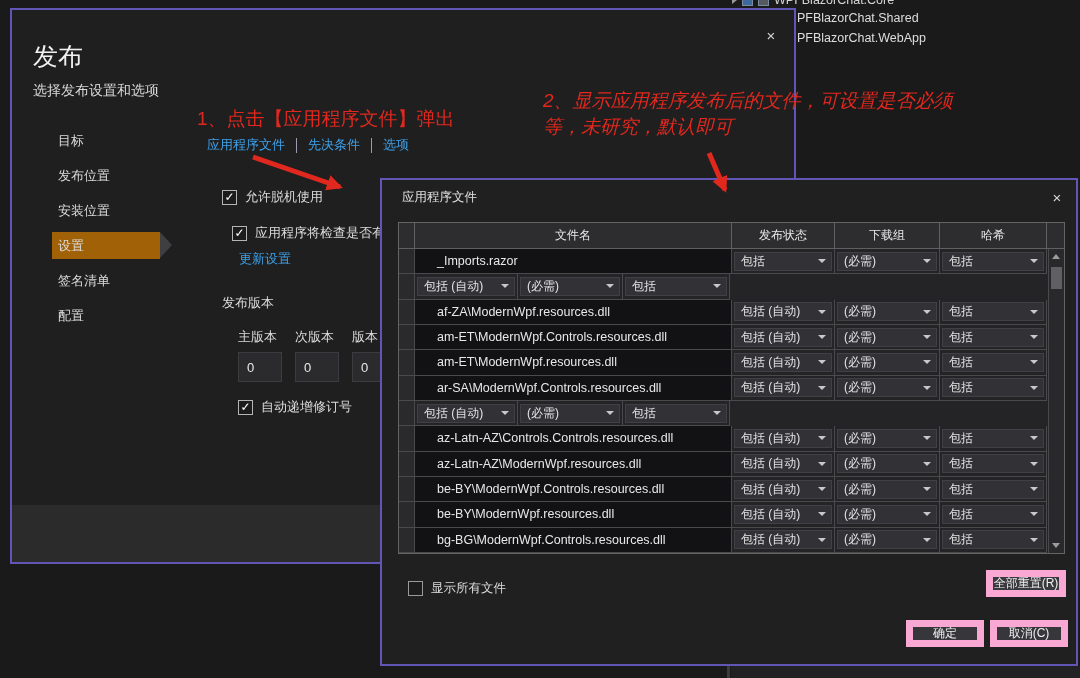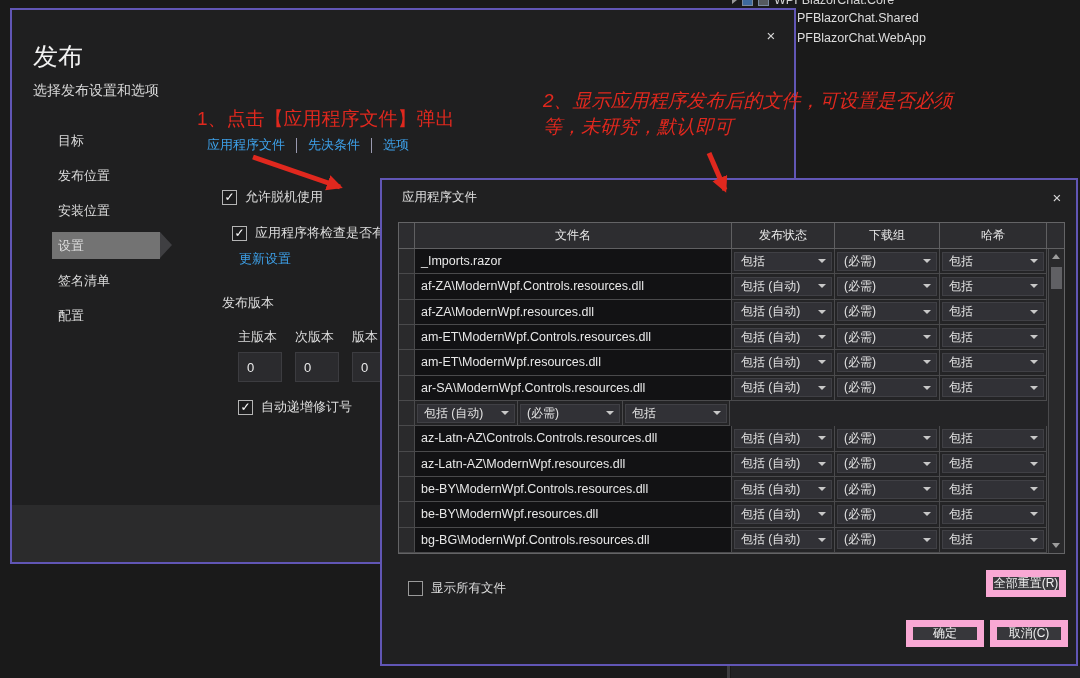--- a/index.html
+++ b/index.html
@@ -24,21 +24,21 @@
   .appfiles-dialog { left:380px; top:178px; width:698px; height:488px; z-index:2; background:#202021; }
   .dlg-close { position:absolute; width:22px; height:22px; display:flex; align-items:center; justify-content:center;
                color:#d8d8d8; font-size:15px; cursor:default; }
 
   
   .pub-title { position:absolute; left:21px; top:30px; font-size:25px; color:#f0f0f0; }
   .pub-subtitle { position:absolute; left:21px; top:72px; font-size:14px; color:#d8d8d8; }
   .side-nav { position:absolute; left:24px; top:117px; width:124px; }
   .side-item { position:relative; height:27px; display:flex; align-items:center; padding-left:6px;
                margin-bottom:8px; font-size:13px; color:#dcdcdc; white-space:nowrap;margin-left:16px; }
-  .side-item.selected { background:#737373; }
+  .side-item.selected { background:#a16207; }
   .side-item.selected::after { content:''; position:absolute; right:-12px; top:0;
     border-top:13.5px solid transparent; border-bottom:13.5px solid transparent; border-left:12px solid #3f3f42; }
   .tab-links { position:absolute; left:195px; top:126px; display:flex; align-items:center; gap:11px; }
   .tab-link { color:#3da0e8; font-size:13px; white-space:nowrap; }
   .tab-sep { width:1px; height:15px; background:#9a9ab0; }
   .cb-row { position:absolute; display:flex; align-items:center; gap:8px; font-size:13px; white-space:nowrap; }
   .cb { width:15px; height:15px; border:1px solid #b5b5b5; background:#1c1c1d; color:#ffffff;
         font-size:12px; line-height:12px; text-align:center; flex:0 0 auto; }
   .link { color:#3da0e8; font-size:13px; white-space:nowrap; position:absolute; }
   .section-label { position:absolute; font-size:13px; color:#dcdcdc; }
@@ -52,21 +52,21 @@
   .af-title { position:absolute; left:20px; top:9px; font-size:12.5px; color:#e0e0e0; }
   .af-table { position:absolute; left:16px; top:42px; width:667px; height:332px; border:1px solid #646466;
               display:flex; flex-direction:column; background:#242426; }
   .thead { display:flex; height:26px; flex:0 0 auto; }
   .th { background:#2d2d30; border-right:1px solid #606062; border-bottom:1px solid #606062;
         color:#e8e8e8; font-size:12px; display:flex; align-items:center; justify-content:center; }
   .tbody { position:relative; flex:1; display:flex; flex-direction:column; }
   .tr { flex:1; display:flex; }
   .td { border-right:1px solid #4a4a4c; border-bottom:1px solid #4a4a4c; display:flex; align-items:center; }
   .td.rowhdr { width:16px; background:#2a2a2c; }
-  .td.file { width:317px; background:#121214; color:#e8e8e8; font-size:12.5px; padding-left:6px; white-space:nowrap; overflow:hidden; }
+  .td.file { width:317px; background:#121214; color:#e8e8e8; font-size:12.5px; padding-left:22px; white-space:nowrap; overflow:hidden; }
   .td.sel { background:#242426; }
   .combo { flex:1; margin:2px; height:19px; display:flex; align-items:center; justify-content:space-between;
            padding:0 5px 0 6px; background:#313136; border:1px solid #404045; color:#e4e4e4; font-size:12px; white-space:nowrap; overflow:hidden; }
   .tri-down { width:0; height:0; border-left:4px solid transparent; border-right:4px solid transparent; border-top:4px solid #c8c8c8; flex:0 0 auto; }
   .tri-up-s { width:0; height:0; border-left:4px solid transparent; border-right:4px solid transparent; border-bottom:5px solid #9c9c9c; }
   .tri-dn-s { width:0; height:0; border-left:4px solid transparent; border-right:4px solid transparent; border-top:5px solid #9c9c9c; }
   .vscroll { position:absolute; right:0; top:0; bottom:0; width:16px; background:#29292b; border-left:1px solid #4a4a4c; }
   .vscroll .up { position:absolute; top:5px; left:3px; }
   .vscroll .dn { position:absolute; bottom:5px; left:3px; }
   .vthumb { position:absolute; left:2px; top:18px; width:11px; height:22px; background:#606064; }
@@ -181,21 +181,20 @@
             </div>
             <div class="td sel" style="width: 107px;">
               <div class="combo">
                 <span>包括</span>
                 <span class="tri-down"></span>
               </div>
             </div>
           </div>
           <div class="tr">
             <div class="td rowhdr"></div>
-            <div class="td file">af-ZA\ModernWpf.Controls.resources.dll</div>
             <div class="td sel" style="width: 103px;">
               <div class="combo">
                 <span>包括 (自动)</span>
                 <span class="tri-down"></span>
               </div>
             </div>
             <div class="td sel" style="width: 105px;">
               <div class="combo">
                 <span>(必需)</span>
                 <span class="tri-down"></span>

